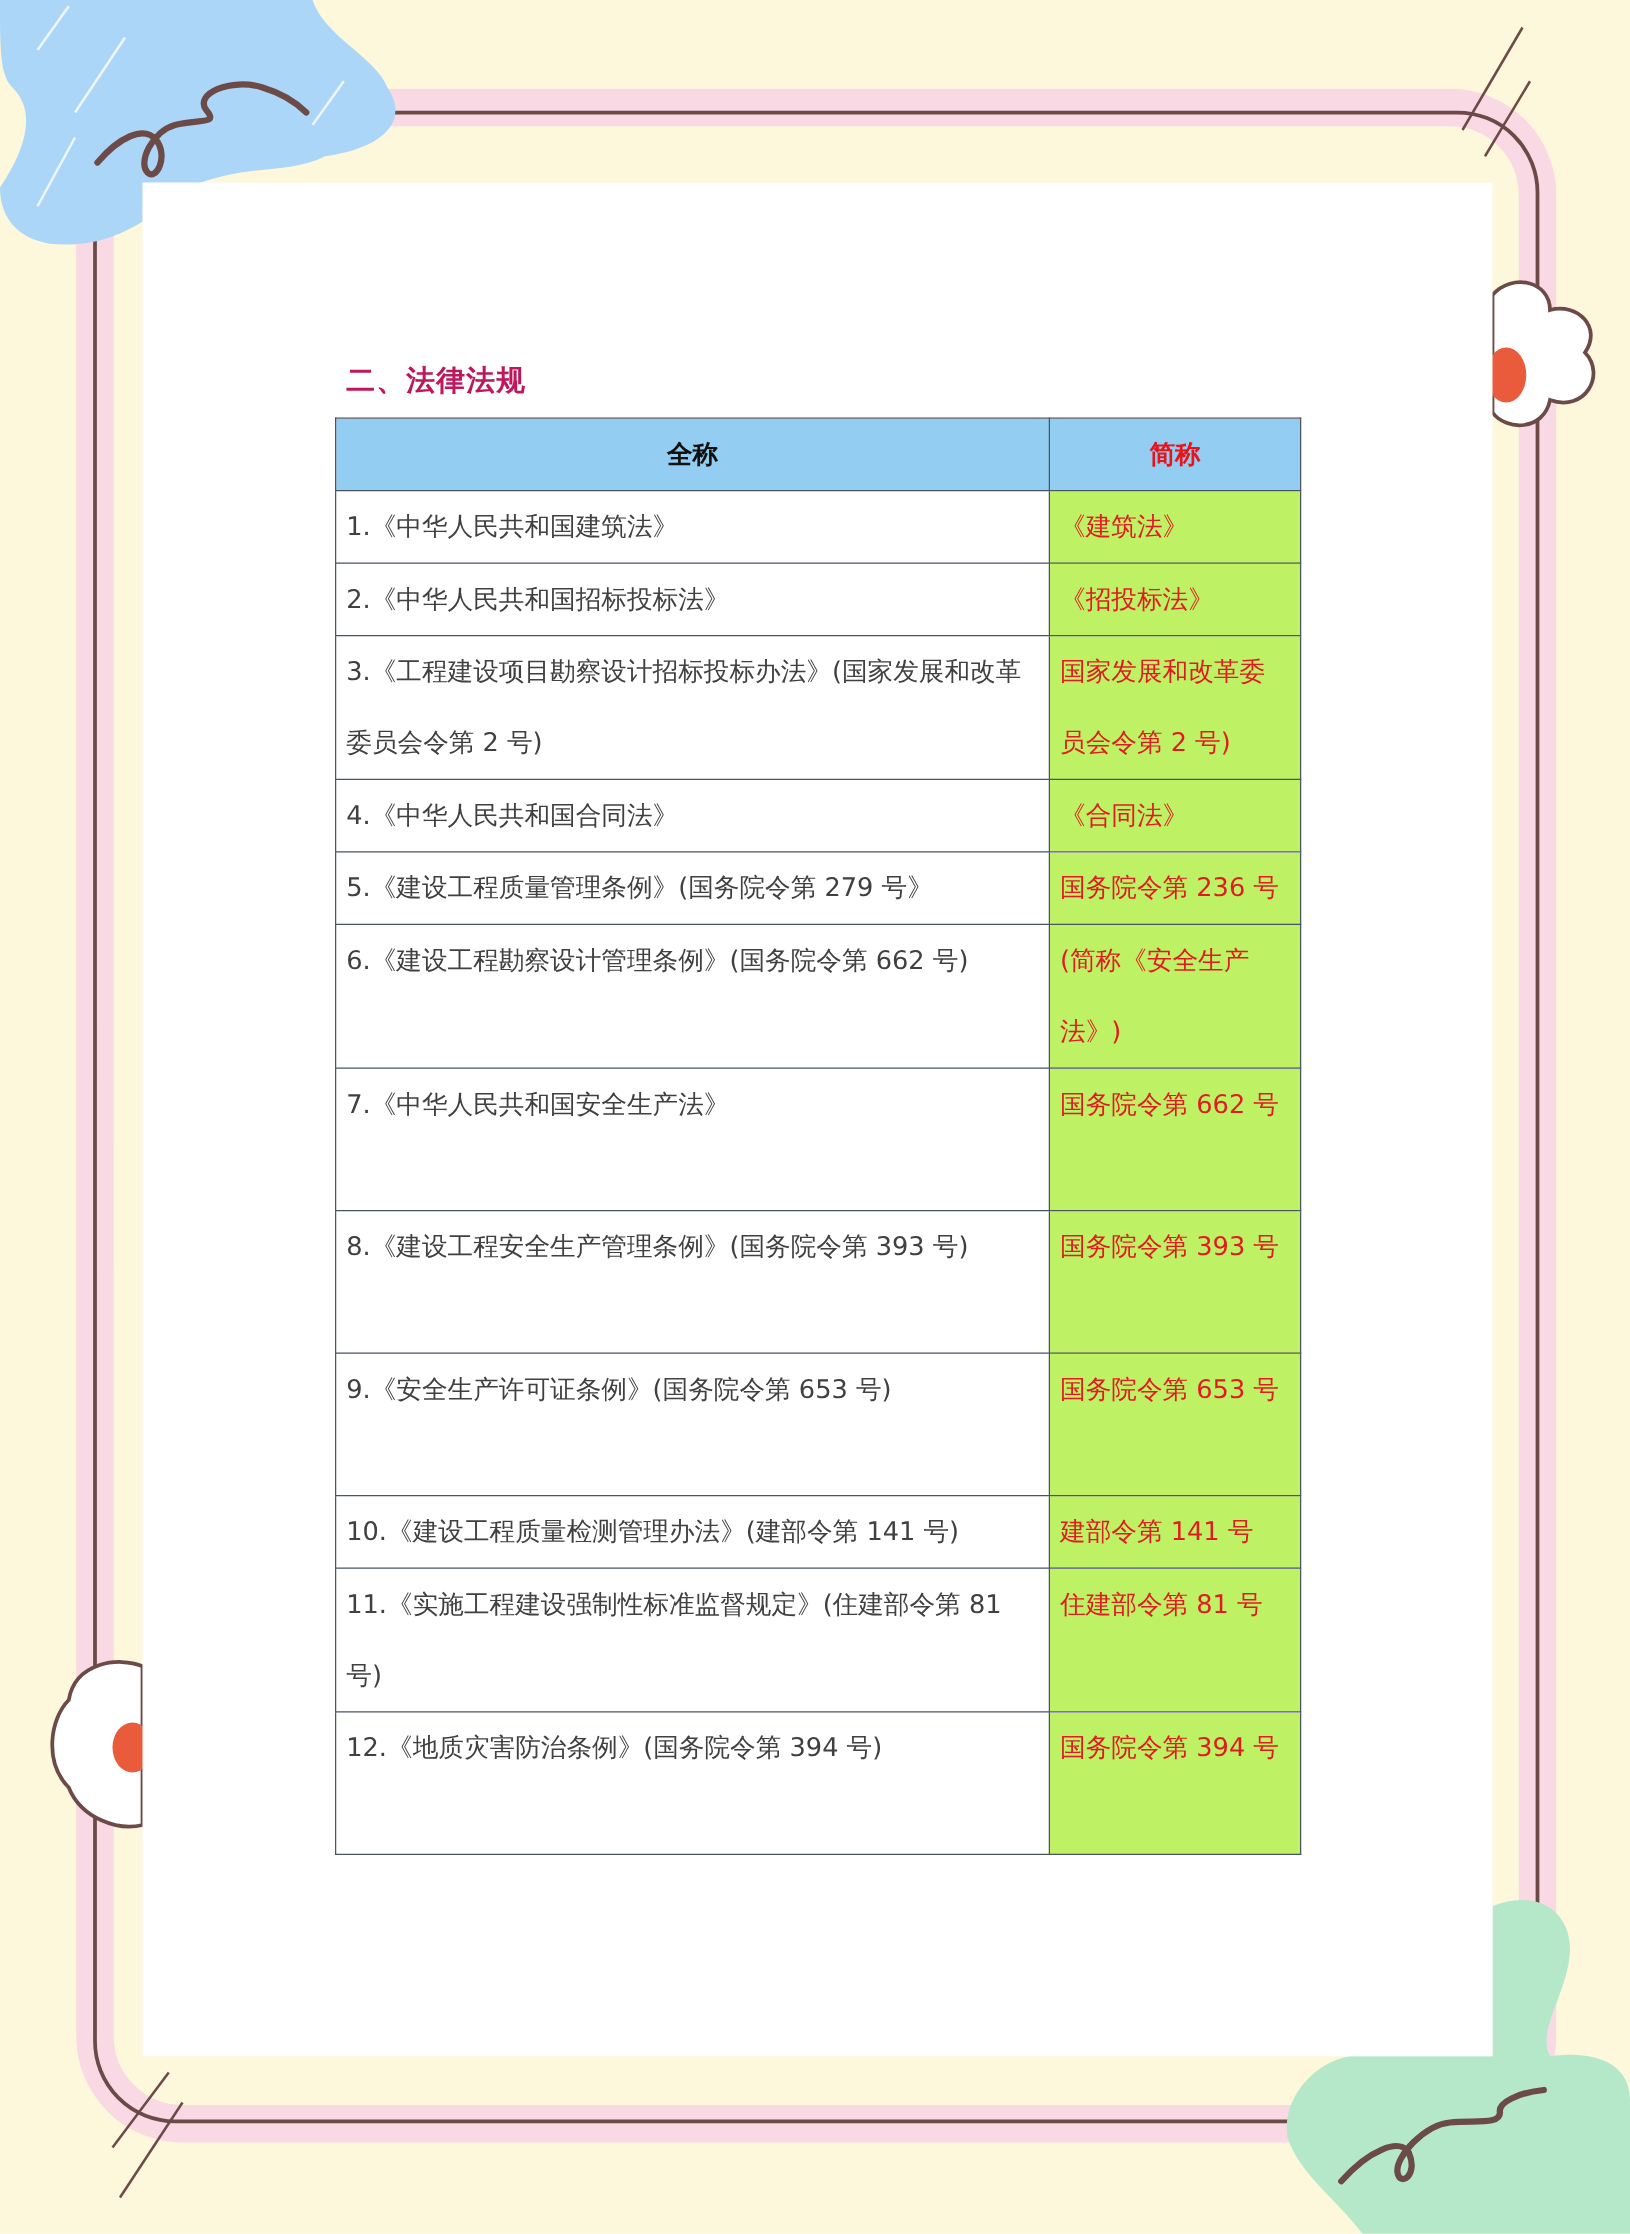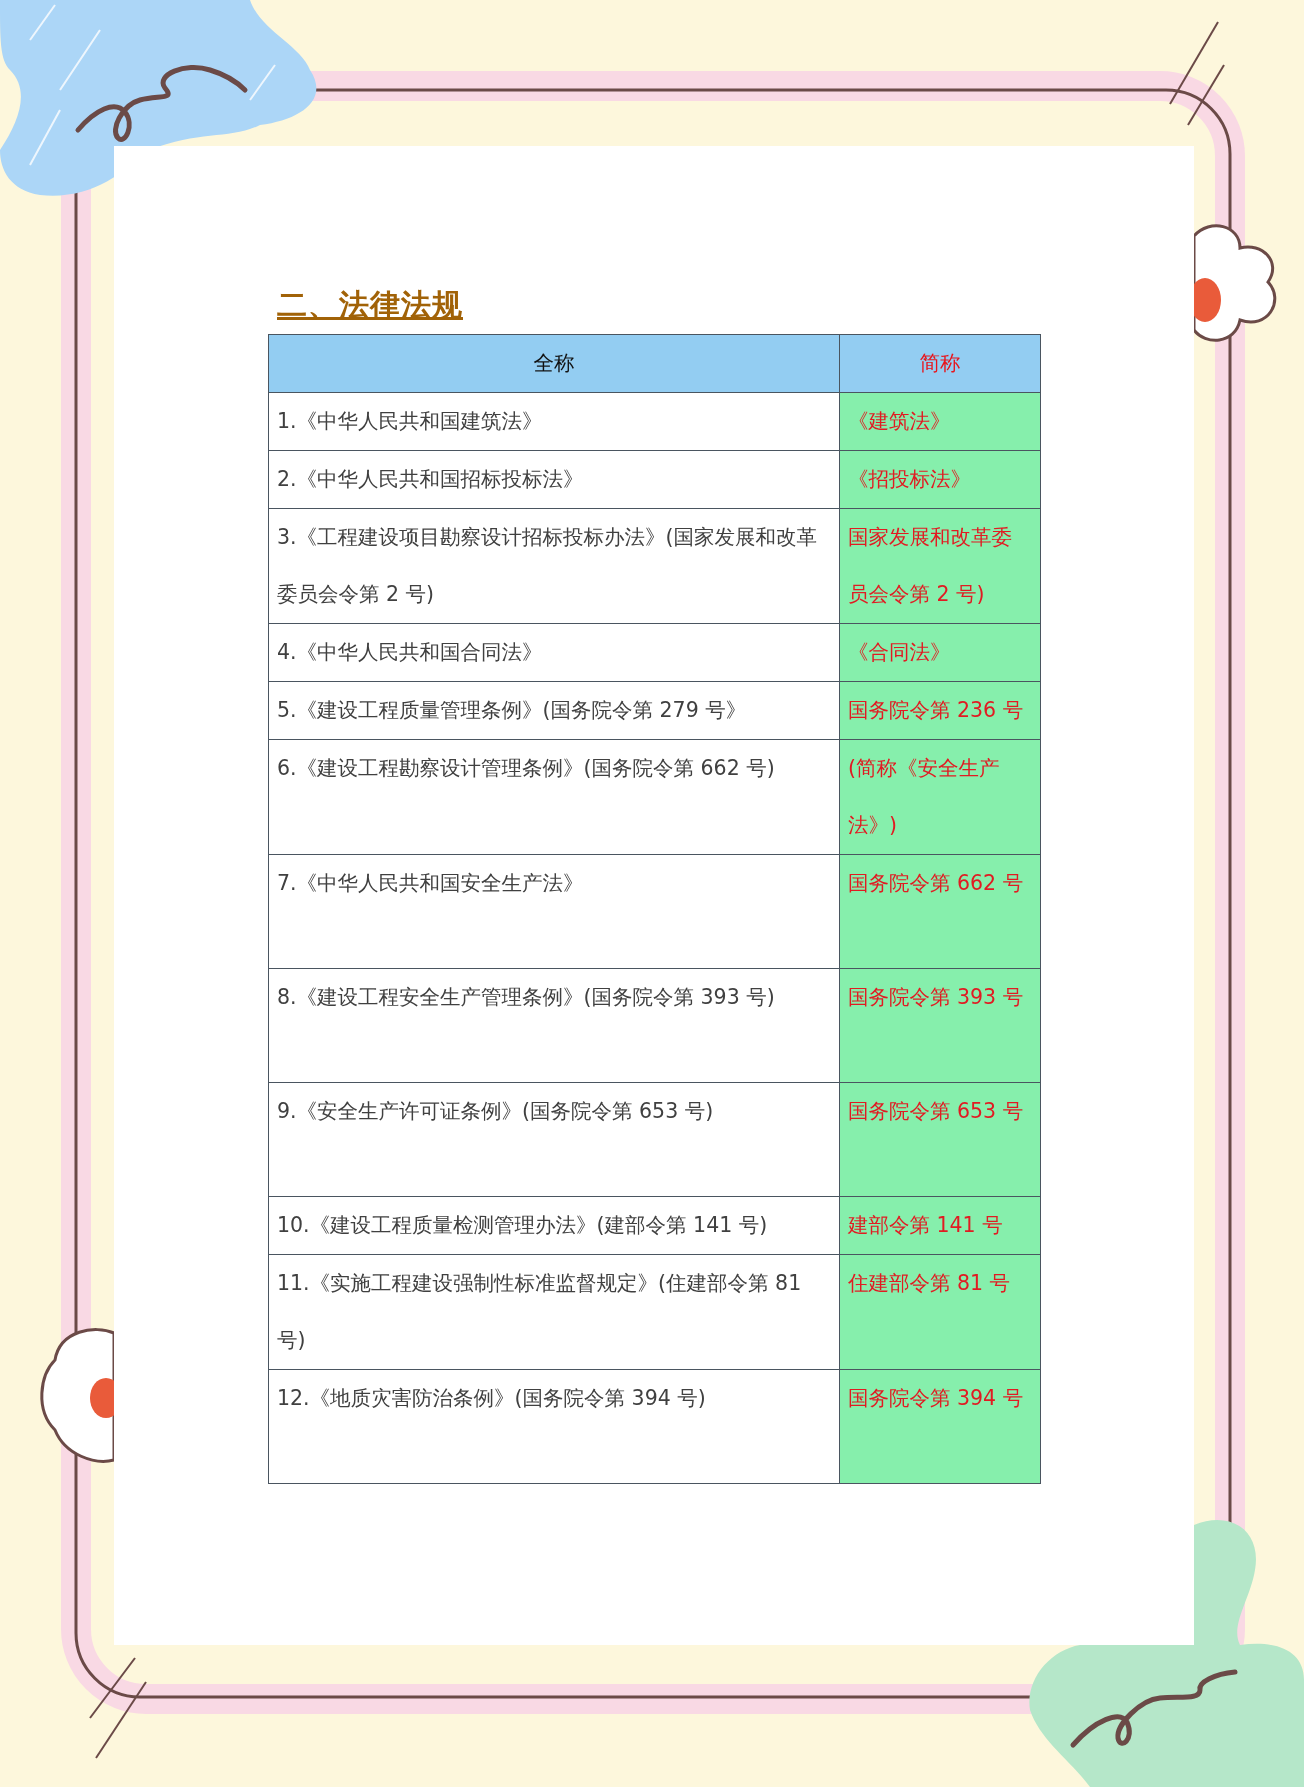--- a/index.html
+++ b/index.html
@@ -8,40 +8,39 @@
     background: #fdf7dc;
     font-family: "DejaVu Sans", "Liberation Sans", sans-serif;
   }
   .deco { position: absolute; left: 0; top: 0; }
   .card {
     position: absolute; left: 114px; top: 146px; width: 1080px; height: 1499px;
     background: #ffffff;
   }
   .heading {
     position: absolute; left: 277px; top: 287px;
-    font-size: 30px; font-weight: bold; color: #a16207; letter-spacing: 1px;
+    font-size: 23px; font-weight: bold; color: #be185d; letter-spacing: 1px;
     line-height: 36px;
-    text-decoration: underline;
   }
   table.laws {
     position: absolute; left: 268px; top: 334px; width: 773px;
     border-collapse: collapse; table-layout: fixed;
   }
   table.laws td, table.laws th {
     border: 1px solid #4a5560; padding: 0 8px; vertical-align: top;
     font-size: 20.5px; line-height: 57px; font-weight: normal;
     white-space: normal; word-break: break-all; overflow: hidden;
   }
   table.laws th {
-    background: #93cdf2; height: 56px; text-align: center; font-weight: normal;
+    background: #93cdf2; height: 56px; text-align: center; font-weight: bold;
   }
   th.col-full { width: 554px; color: #111; }
   th.col-short { color: #e8141b; }
   td.full { background: #ffffff; color: #404040; }
-  td.short { background: #86efac; color: #e11b22; }
+  td.short { background: #bef264; color: #e11b22; }
   tr.single td { height: 56px; }
   tr.double td { height: 113px; }
 </style>
 </head>
 <body>
 
 <svg class="deco" width="1304" height="1787" viewBox="0 0 1304 1787">
 
   <rect x="76" y="86" width="1154" height="1613" rx="70" ry="70" fill="none" stroke="#f9d9e4" stroke-width="30"></rect>
 

